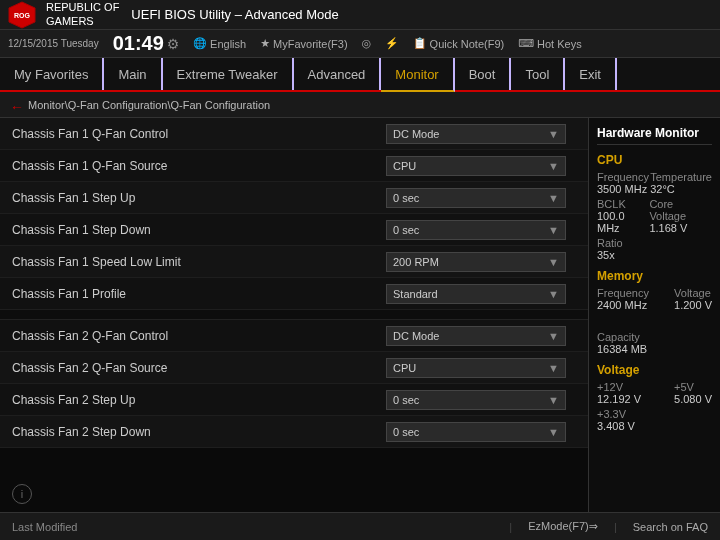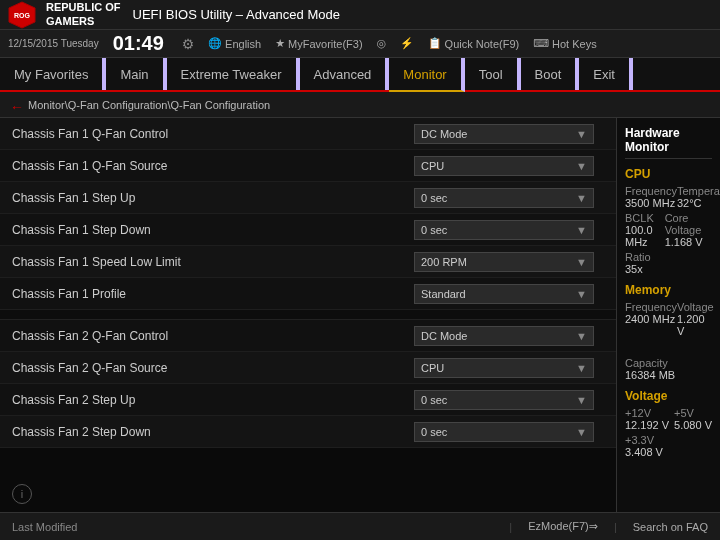--- a/index.html
+++ b/index.html
@@ -24,21 +24,21 @@
     }
     .logo-area {
       display: flex;
       align-items: center;
       gap: 6px;
       margin-right: 12px;
     }
     .logo-text {
       color: #fff;
       font-size: 11px;
-      font-weight: bold;
+      font-weight: normal;
       line-height: 1.2;
     }
     .bios-title {
       color: #fff;
       font-size: 13px;
       font-weight: 500;
       flex: 1;
     }
 
     
@@ -69,21 +69,21 @@
       align-items: stretch;
       border-bottom: 2px solid #c00;
     }
     .nav-item {
       padding: 0 14px;
       display: flex;
       align-items: center;
       color: #bbb;
       font-size: 13px;
       cursor: pointer;
-      border-right: 4px solid #c4b5fd;
+      border-right: 2px solid #c4b5fd;
     }
     .nav-item.active { color: #d4a000; border-bottom: 2px solid #d4a000; margin-bottom: -2px; }
 
     
     .breadcrumb {
       background: #1a1a1a;
       height: 26px;
       display: flex;
       align-items: center;
       padding: 0 10px;
@@ -153,21 +153,21 @@
     .info-icon {
       position: absolute;
       bottom: 48px;
       left: 12px;
       color: #888;
       font-size: 14px;
     }
 
     
     .right-panel {
-      width: 104px;
+      width: 132px;
       background: #0d0d0d;
       border-left: 1px solid #333;
       padding: 8px;
       font-size: 11px;
     }
     .hw-title {
       color: #fff;
       font-size: 12px;
       font-weight: bold;
       margin-bottom: 6px;
@@ -234,21 +234,21 @@
       <div>GAMERS</div>
     </div>
   </div>
   <div class="bios-title">UEFI BIOS Utility – Advanced Mode</div>
 </div>
 
 <div class="toolbar">
   <div style="display:flex;flex-direction:column;line-height:1.3;">
     <span style="font-size:10px;color:#aaa">12/15/2015 Tuesday</span>
   </div>
-  <div style="display:flex;align-items:center;gap:18px;">
+  <div style="display:flex;align-items:center;gap:3px;">
     <span class="big-time">01:49</span>
     <span style="color:#888;font-size:14px">⚙</span>
   </div>
   <div class="toolbar-item">
     <span style="color:#aaa">🌐</span>
     <span>English</span>
   </div>
   <div class="toolbar-item">
     <span style="color:#aaa">★</span>
     <span>MyFavorite(F3)</span>
@@ -268,22 +268,22 @@
     <span>Hot Keys</span>
   </div>
 </div>
 
 <div class="nav-bar">
   <div class="nav-item">My Favorites</div>
   <div class="nav-item">Main</div>
   <div class="nav-item">Extreme Tweaker</div>
   <div class="nav-item">Advanced</div>
   <div class="nav-item active">Monitor</div>
+  <div class="nav-item">Boot</div>
   <div class="nav-item">Tool</div>
-  <div class="nav-item">Boot</div>
   <div class="nav-item">Exit</div>
 </div>
 
 <div class="breadcrumb">
   <span class="breadcrumb-arrow">←</span>
   <span>Monitor\Q-Fan Configuration\Q-Fan Configuration</span>
 </div>
 
 <div class="main-layout">
 

